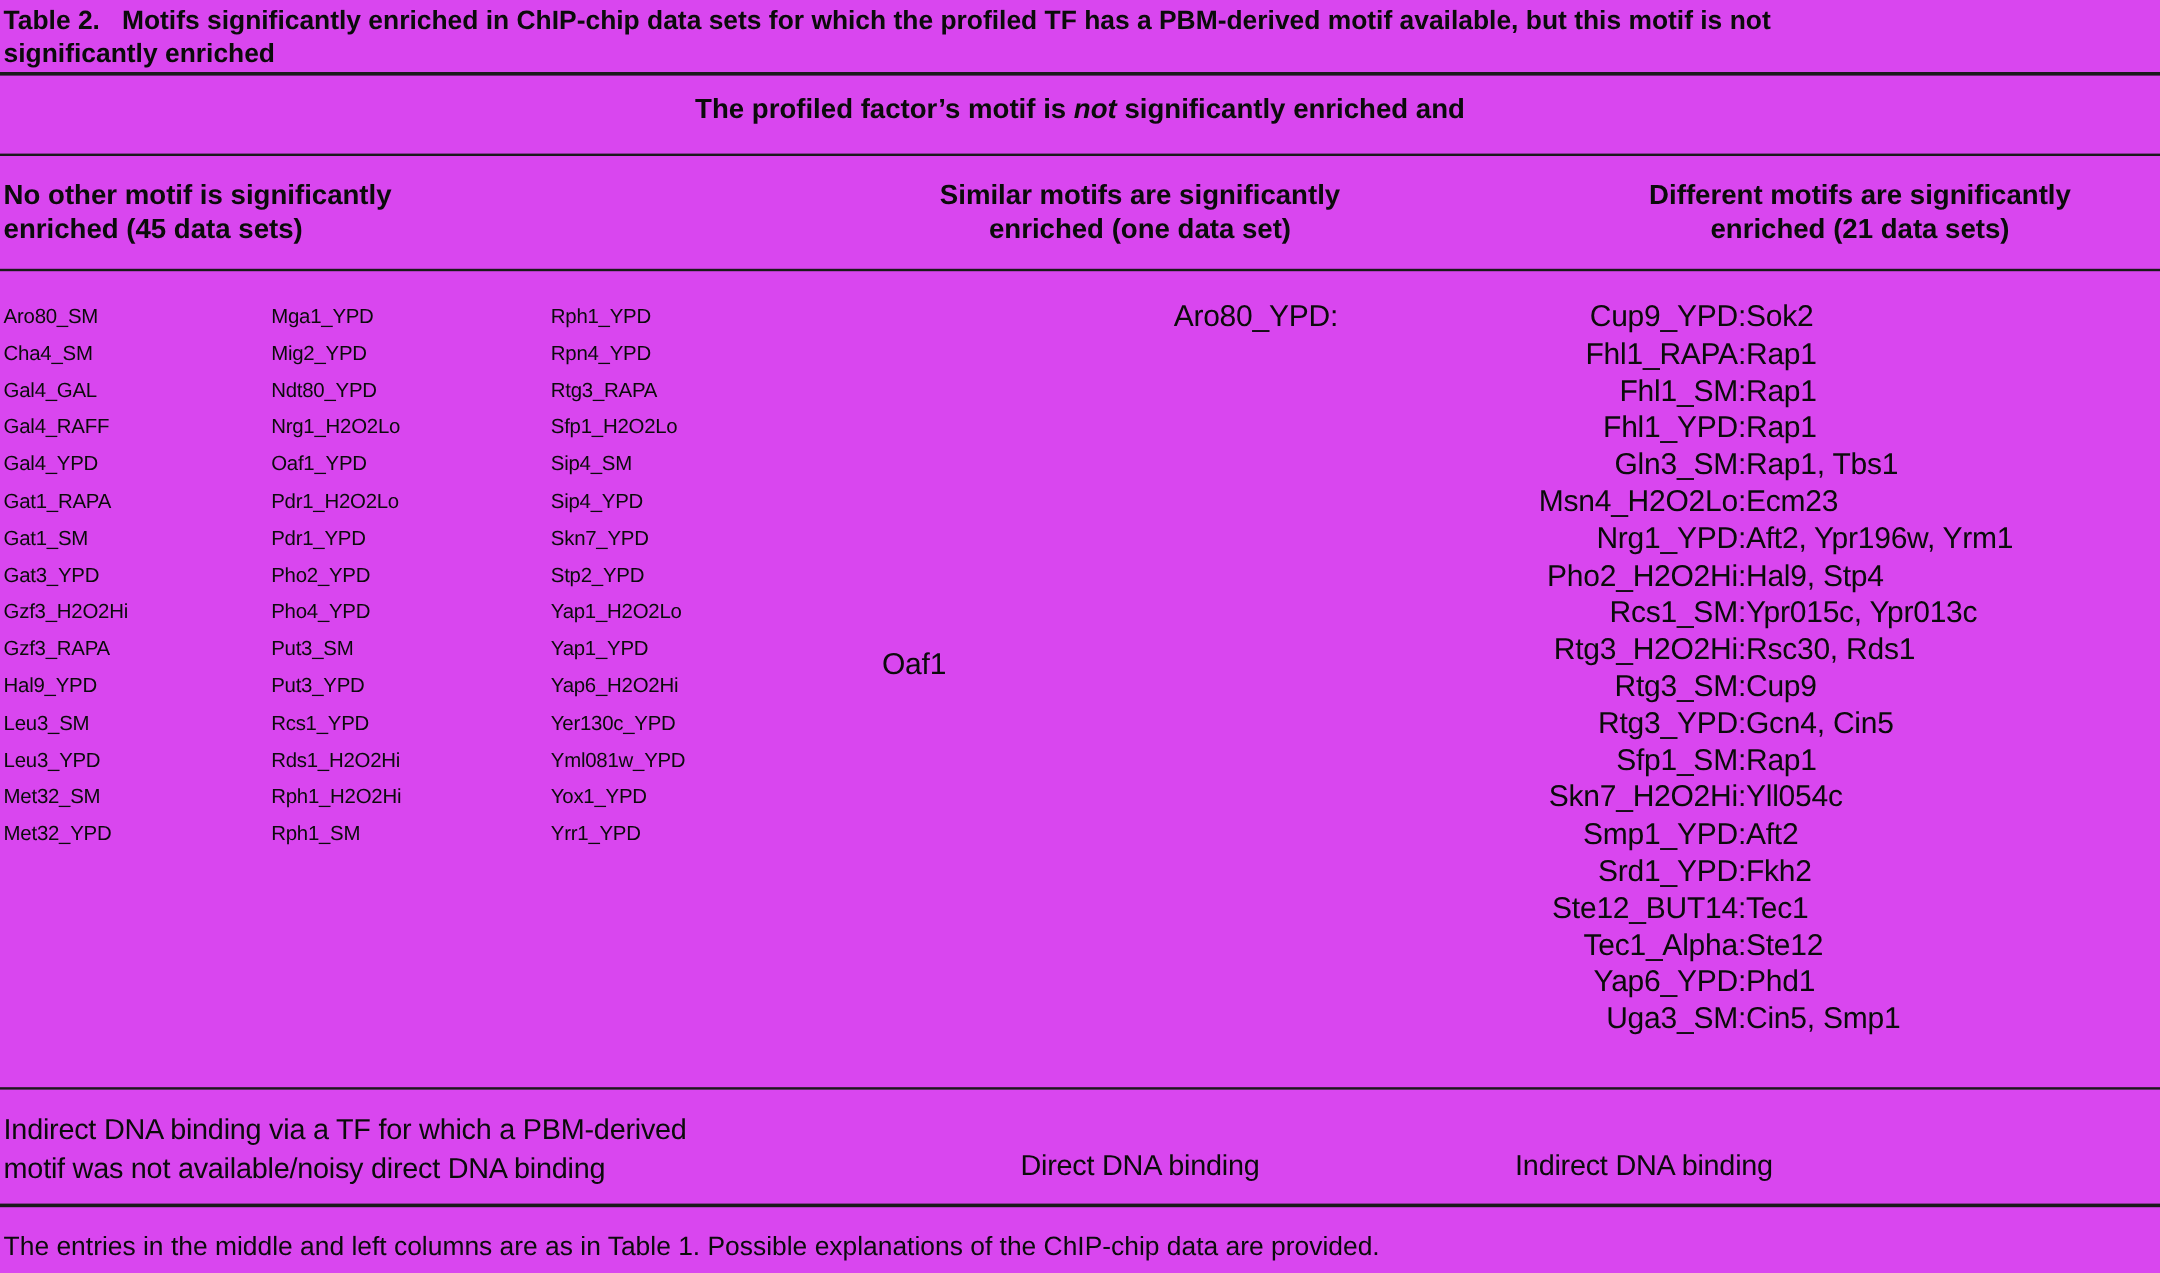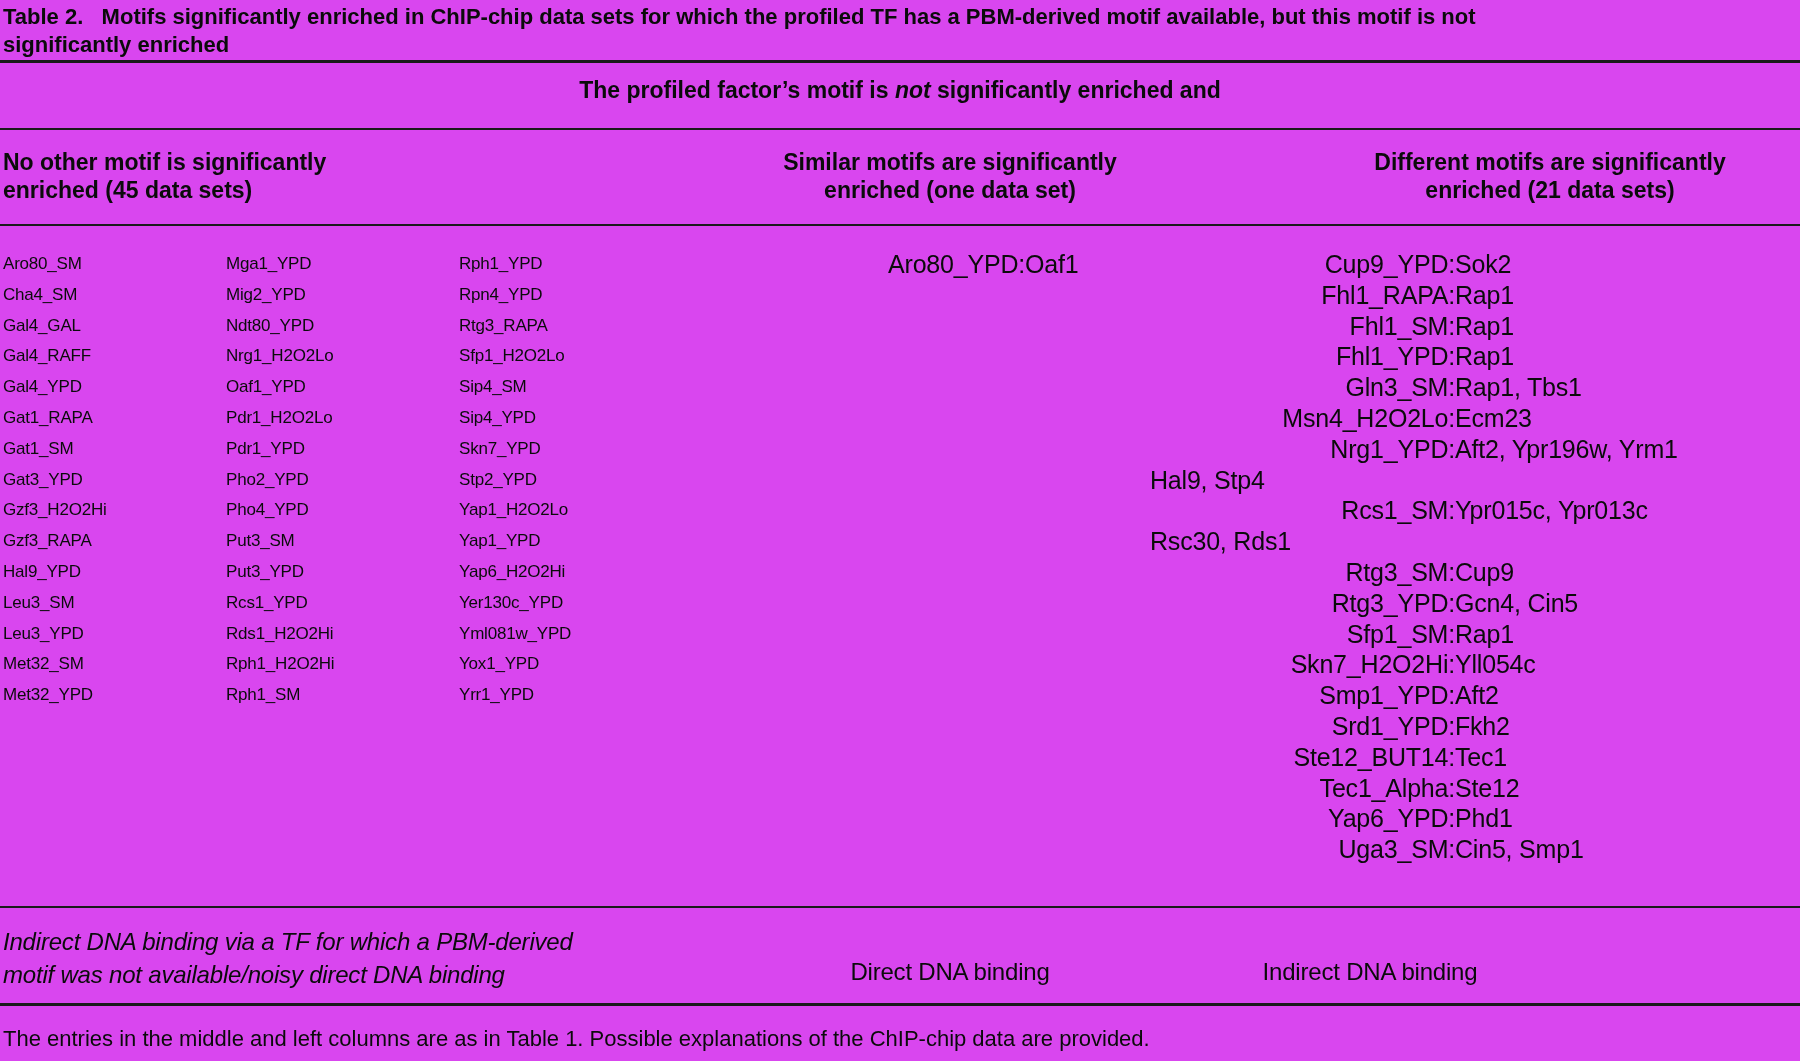--- a/index.html
+++ b/index.html
@@ -18,25 +18,25 @@
   .ch1{left:3px;width:470px;text-align:left;}
   .ch2{left:690px;width:520px;text-align:center;}
   .ch3{left:1300px;width:500px;text-align:center;}
   .list{position:absolute;top:249px;font-size:17px;line-height:30.8px;letter-spacing:-0.2px;}
   .listA{left:3px;width:215px;}
   .listB{left:226px;width:228px;}
   .listC{left:459px;width:235px;}
   .pair{display:flex;}
   .pair-label{flex:0 0 305px;text-align:right;white-space:nowrap;}
   .pair-value{white-space:nowrap;}
-  .pair-single{position:absolute;left:735px;top:249px;width:380px;display:flex;font-size:25px;line-height:30.8px;letter-spacing:-0.2px;}
+  .pair-single{position:absolute;left:735px;top:249px;width:380px;display:flex;font-size:25px;line-height:30.8px;letter-spacing:-0.2px;flex-direction:column;}
   .pair-single .pair-label{flex:0 0 290px;}
   .pairs{position:absolute;left:1150px;top:249px;width:648px;font-size:25px;line-height:30.8px;letter-spacing:-0.2px;}
   .expl{font-size:24px;letter-spacing:-0.2px;}
-  .expl-left{position:absolute;left:3px;top:925px;width:760px;line-height:33px;white-space:pre-line;font-style:italic;}
+  .expl-left{position:absolute;left:3px;top:925px;width:760px;line-height:33px;white-space:pre-line;}
   .expl-mid{position:absolute;left:690px;top:958px;width:520px;text-align:center;}
   .expl-right{position:absolute;left:1150px;top:958px;width:440px;text-align:center;}
   .footnote{position:absolute;left:3px;top:1026px;width:1760px;font-size:22px;}
 </style>
 </head>
 <body>
 
 <div class="page">
 
   <div class="title">Table 2.&nbsp;&nbsp; Motifs significantly enriched in ChIP-chip data sets for which the profiled TF has a PBM-derived motif available, but this motif is not
@@ -139,27 +139,29 @@
       </div>
     <div class="pair">
         <span class="pair-label">Msn4_H2O2Lo:</span>
         <span class="pair-value">Ecm23</span>
       </div>
     <div class="pair">
         <span class="pair-label">Nrg1_YPD:</span>
         <span class="pair-value">Aft2, Ypr196w, Yrm1</span>
       </div>
     <div class="pair">
+        <span class="pair-label">Pho2_H2O2Hi:</span>
         <span class="pair-value">Hal9, Stp4</span>
       </div>
     <div class="pair">
         <span class="pair-label">Rcs1_SM:</span>
         <span class="pair-value">Ypr015c, Ypr013c</span>
       </div>
     <div class="pair">
+        <span class="pair-label">Rtg3_H2O2Hi:</span>
         <span class="pair-value">Rsc30, Rds1</span>
       </div>
     <div class="pair">
         <span class="pair-label">Rtg3_SM:</span>
         <span class="pair-value">Cup9</span>
       </div>
     <div class="pair">
         <span class="pair-label">Rtg3_YPD:</span>
         <span class="pair-value">Gcn4, Cin5</span>
       </div>

